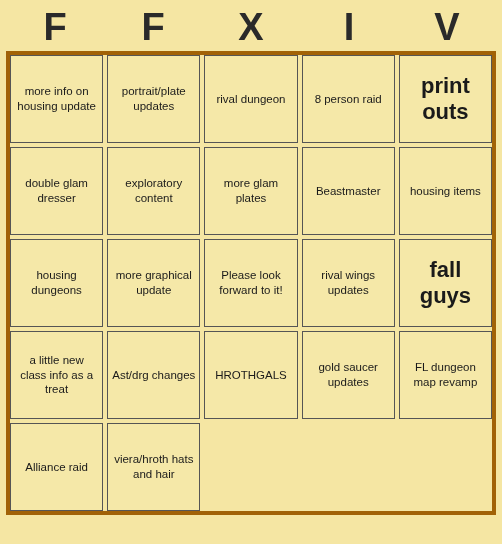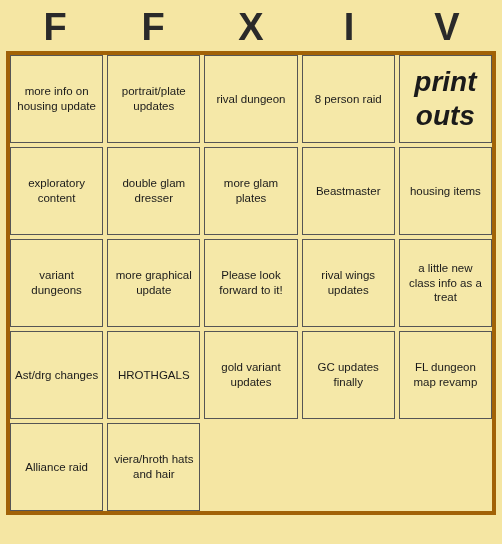--- a/index.html
+++ b/index.html
@@ -45,54 +45,53 @@
       align-items: center;
       justify-content: center;
       text-align: center;
       padding: 4px;
       font-size: 11.5px;
       line-height: 1.3;
       color: #1a1a1a;
       cursor: default;
     }
     .bingo-cell.large-text {
-      font-size: 28px;
+      font-size: 22px;
       font-weight: bold;
       line-height: 1.2;
-      font-style: italic;
     }
   </style>
 </head>
 <body>
 
 <div class="bingo-container">
   <div class="bingo-header">
     <div class="bingo-letter">F</div>
     <div class="bingo-letter">F</div>
     <div class="bingo-letter">X</div>
     <div class="bingo-letter">I</div>
     <div class="bingo-letter">V</div>
   </div>
   <div class="bingo-grid">
   <div class="bingo-cell">more info on housing update</div>
       <div class="bingo-cell">portrait/plate updates</div>
       <div class="bingo-cell">rival dungeon</div>
       <div class="bingo-cell">8 person raid</div>
       <div class="bingo-cell large-text">print outs</div>
+      <div class="bingo-cell">double glam dresser</div>
       <div class="bingo-cell">exploratory content</div>
-      <div class="bingo-cell">double glam dresser</div>
       <div class="bingo-cell">more glam plates</div>
       <div class="bingo-cell">Beastmaster</div>
       <div class="bingo-cell">housing items</div>
-      <div class="bingo-cell">variant dungeons</div>
+      <div class="bingo-cell">housing dungeons</div>
       <div class="bingo-cell">more graphical update</div>
       <div class="bingo-cell">Please look forward to it!</div>
       <div class="bingo-cell">rival wings updates</div>
+      <div class="bingo-cell large-text">fall guys</div>
       <div class="bingo-cell">a little new class info as a treat</div>
       <div class="bingo-cell">Ast/drg changes</div>
       <div class="bingo-cell">HROTHGALS</div>
-      <div class="bingo-cell">gold variant updates</div>
-      <div class="bingo-cell">GC updates finally</div>
+      <div class="bingo-cell">gold saucer updates</div>
       <div class="bingo-cell">FL dungeon map revamp</div>
       <div class="bingo-cell">Alliance raid</div>
       <div class="bingo-cell">viera/hroth hats and hair</div>
     </div>
 </div>
 
 </body></html>

